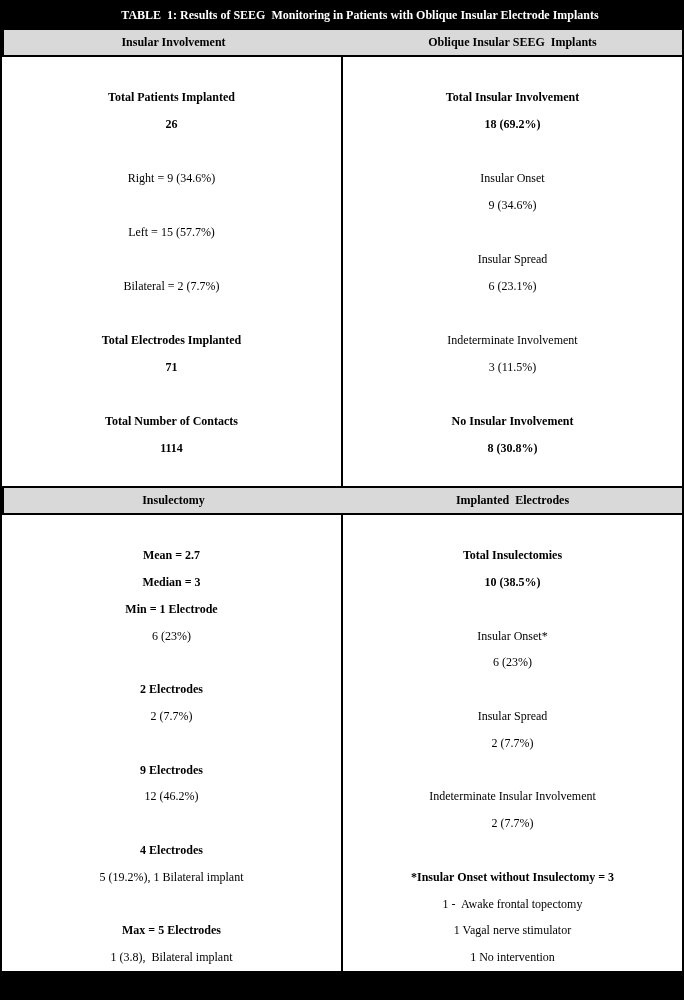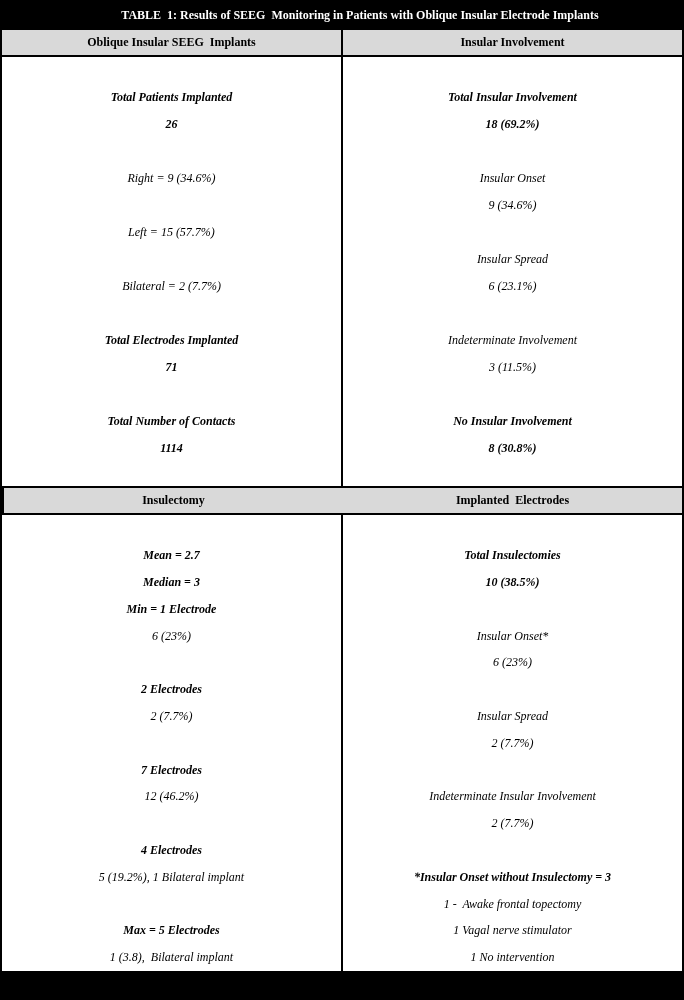--- a/index.html
+++ b/index.html
@@ -43,43 +43,43 @@
   .header-cell.right { border-left: 2px solid var(--border, #000000); }
   .content-row {
     display: flex;
     background: var(--cell-bg, #ffffff);
     border-left: 2px solid var(--border, #000000);
     border-right: 2px solid var(--border, #000000);
     border-bottom: 2px solid var(--border, #000000);
   }
   .content-row.first  { height: 431px; }
   .content-row.second { height: 456px; border-bottom: none; align-items: flex-end; }
-  .content-cell { flex: 1; overflow: hidden; font-style: italic; }
+  .content-cell { flex: 1; overflow: hidden; }
   .content-cell.right { border-left: 2px solid var(--border, #000000); }
   .line {
     height: 27px;
     line-height: 27px;
     text-align: center;
     font-size: 12px;
     color: #000000;
     white-space: pre-wrap;
   }
   .content-row.second .line { height: 26.8px; line-height: 26.8px; }
   .line.bold { font-weight: bold; }
 </style>
 </head>
 <body>
 
 <div class="table-wrap">
 
   <div class="title-bar">TABLE  1: Results of SEEG  Monitoring in Patients with Oblique Insular Electrode Implants</div>
 
   <div class="header-row">
+    <div class="header-cell right">Insular Involvement</div>
     <div class="header-cell">Oblique Insular SEEG  Implants</div>
-    <div class="header-cell right">Insular Involvement</div>
   </div>
 
   <div class="content-row first">
     <div class="content-cell">
         <div class="line">&nbsp;</div>
         <div class="line bold">Total Patients Implanted</div>
         <div class="line bold">26</div>
         <div class="line">&nbsp;</div>
         <div class="line">Right = 9 (34.6%)</div>
         <div class="line">&nbsp;</div>
@@ -121,21 +121,21 @@
     <div class="content-cell">
         <div class="line">&nbsp;</div>
         <div class="line bold">Mean = 2.7</div>
         <div class="line bold">Median = 3</div>
         <div class="line bold">Min = 1 Electrode</div>
         <div class="line">6 (23%)</div>
         <div class="line">&nbsp;</div>
         <div class="line bold">2 Electrodes</div>
         <div class="line">2 (7.7%)</div>
         <div class="line">&nbsp;</div>
-        <div class="line bold">7 Electrodes</div>
+        <div class="line bold">9 Electrodes</div>
         <div class="line">12 (46.2%)</div>
         <div class="line">&nbsp;</div>
         <div class="line bold">4 Electrodes</div>
         <div class="line">5 (19.2%), 1 Bilateral implant</div>
         <div class="line">&nbsp;</div>
         <div class="line bold">Max = 5 Electrodes</div>
         <div class="line">1 (3.8),  Bilateral implant</div>
       </div>
     <div class="content-cell right">
         <div class="line">&nbsp;</div>

